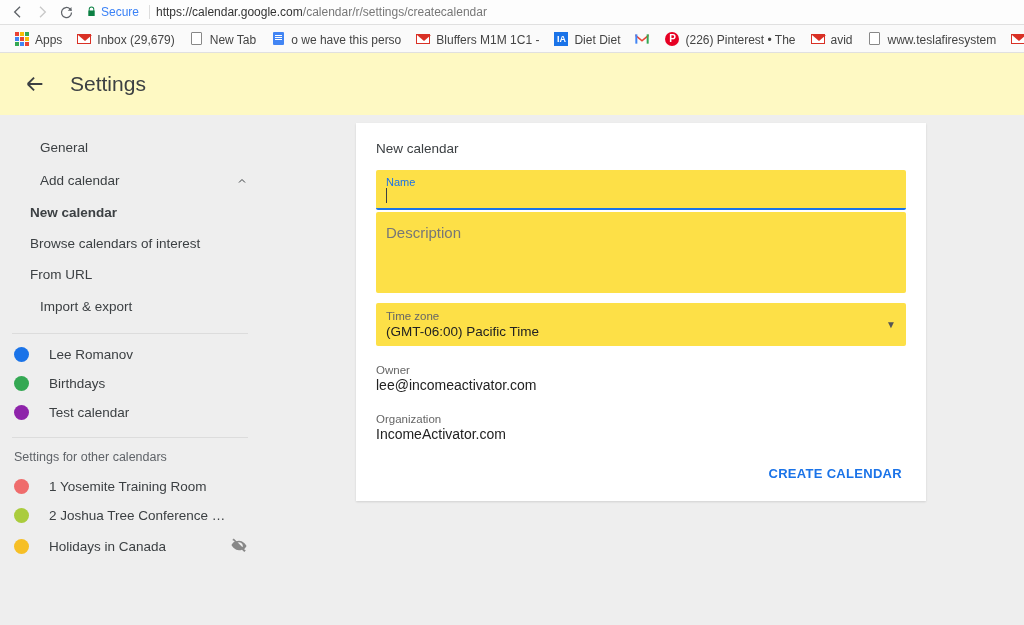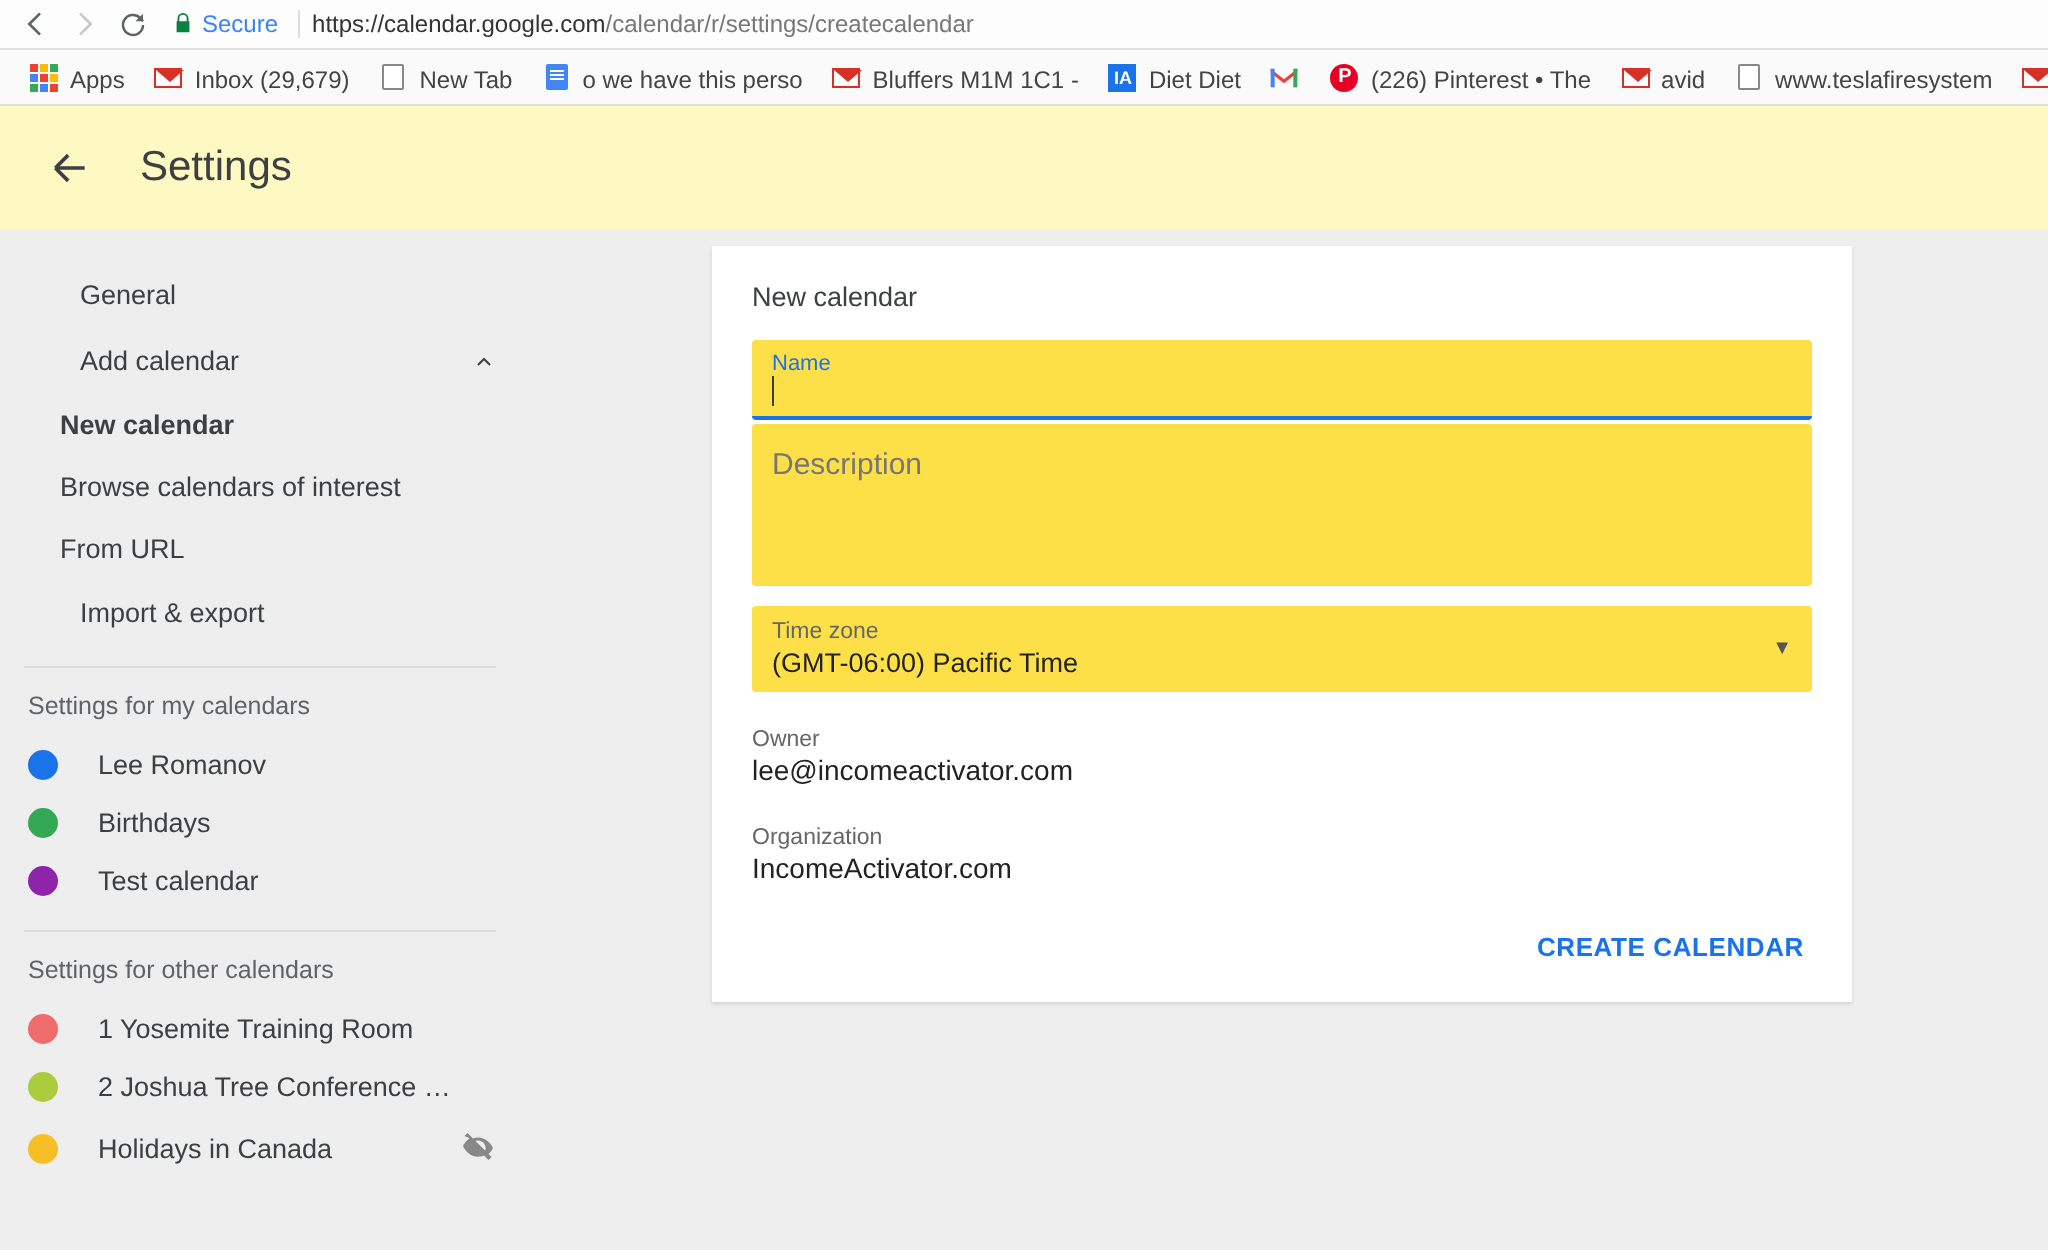--- a/index.html
+++ b/index.html
@@ -214,21 +214,20 @@
       <svg class="chev" viewBox="0 0 24 24">
           <path fill="none" stroke="#3c4043" stroke-width="2" d="M6 15l6-6 6 6"></path>
         </svg>
     </div>
     <div class="side-sub active">New calendar</div>
     <div class="side-sub">Browse calendars of interest</div>
     <div class="side-sub">From URL</div>
     <div class="side-item top">Import &amp; export</div>
 
     <div class="side-divider"></div>
-    <div class="side-group-label">Settings for my calendars</div>
     <div id="my-cals">
         <div class="cal-row">
           <span class="dot" style="background:#1a73e8"></span>
           <span class="cal-name">Lee Romanov</span>
         </div>
         <div class="cal-row">
           <span class="dot" style="background:#34a853"></span>
           <span class="cal-name">Birthdays</span>
         </div>
         <div class="cal-row">

